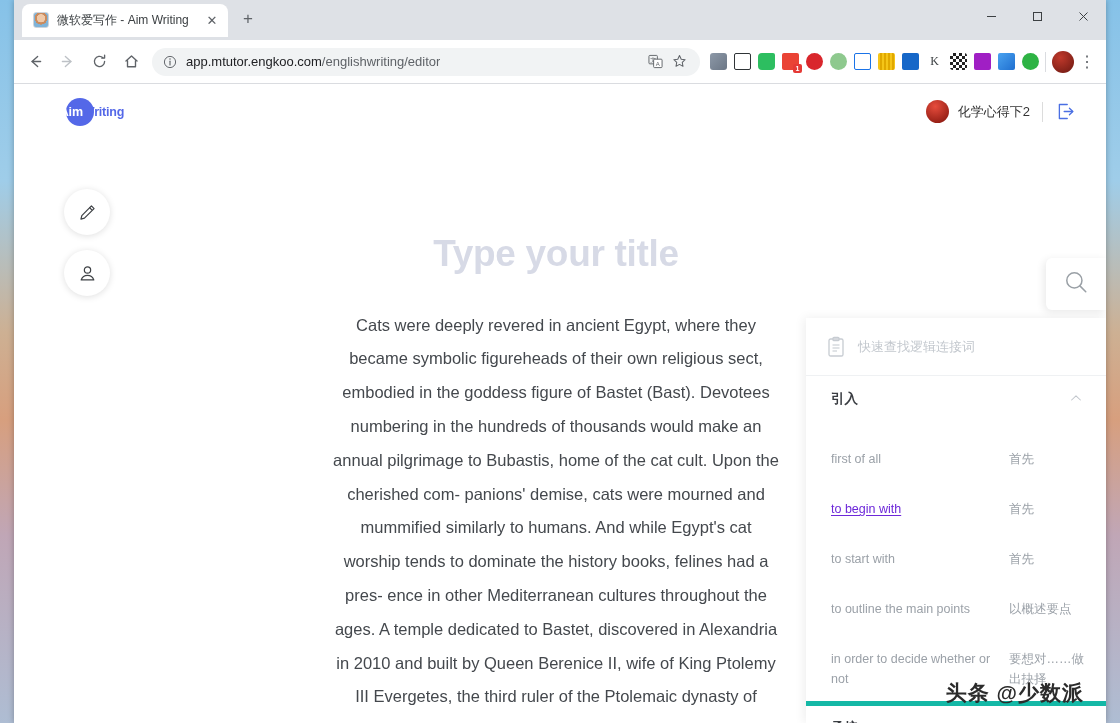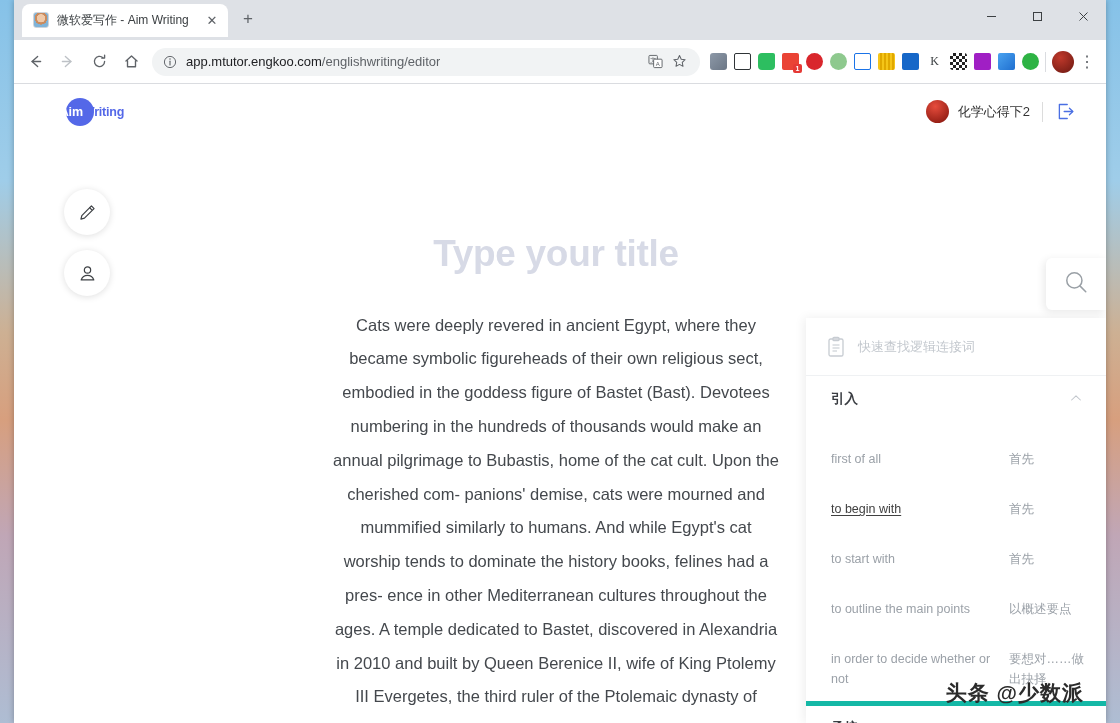--- a/index.html
+++ b/index.html
@@ -186,21 +186,21 @@
     padding: 14px 22px 11px 25px;
   }
   .acc-title { font-size: 13.5px; color: #3a3d42; font-weight: bold; }
   .chev { color: #c0c5cb; display: flex; }
   .phrase-list { padding: 0 22px 12px 25px; }
   .phrase-row {
     display: flex; align-items: baseline;
     font-size: 12.5px; line-height: 20px; color: #9ba1a8;
   }
   .phrase-en { flex: 0 0 178px; margin-top: 30px; }
-  .phrase-en.sel { color: #404040; text-decoration: underline; text-underline-offset: 2px; }
+  .phrase-en.sel { color: #6d28d9; text-decoration: underline; text-underline-offset: 2px; }
   .phrase-zh { flex: 1; color: #9ba1a8; }
   .acc-collapsed {
     display: flex; align-items: center; justify-content: space-between;
     padding: 13px 22px 13px 25px;
     border-top: 5px solid #14b8a6;
   }
   .acc-collapsed .acc-title { font-weight: bold; }
 
   .watermark {
     position: absolute; right: 22px; bottom: 16px;

